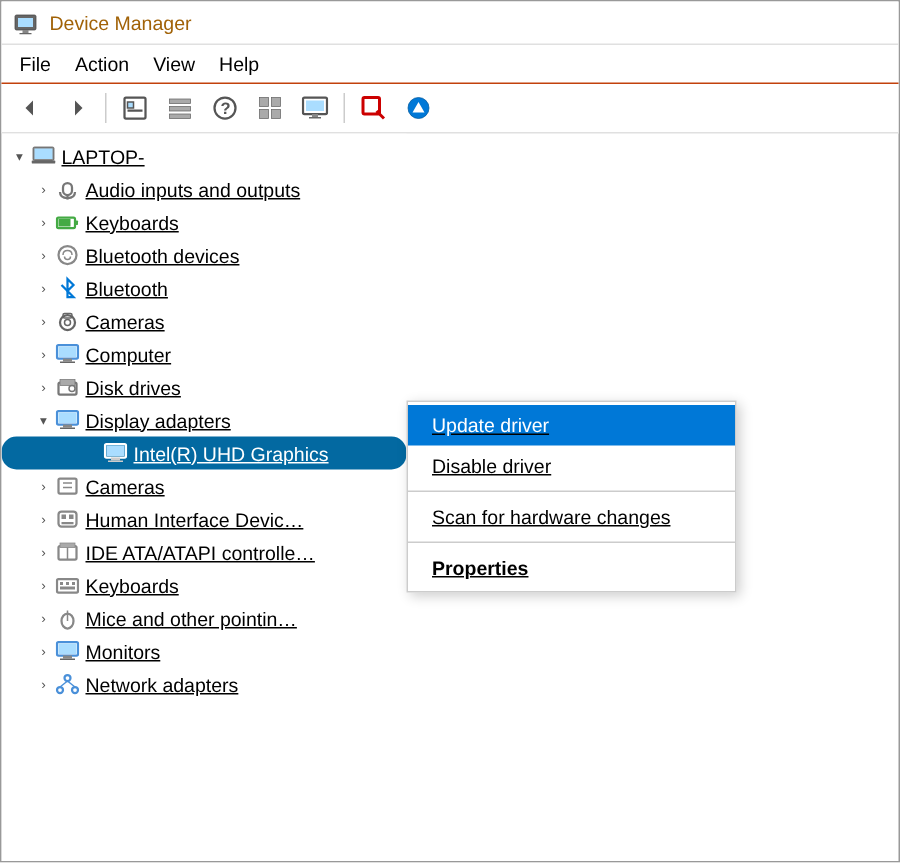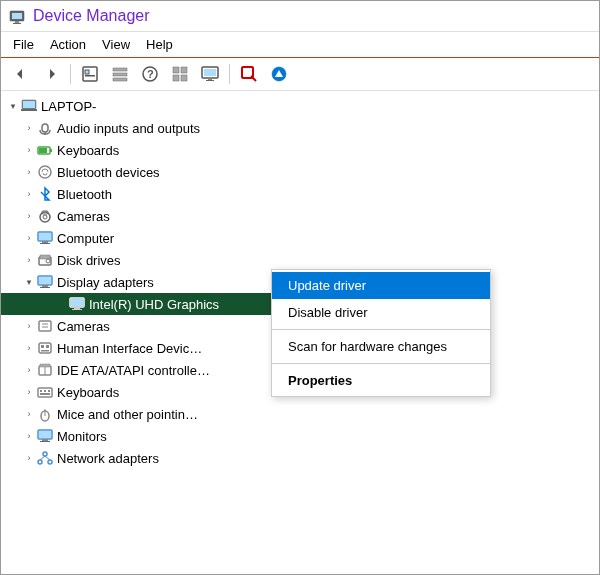--- a/index.html
+++ b/index.html
@@ -25,22 +25,22 @@
       display: flex;
       align-items: center;
       gap: 8px;
       border-bottom: 1px solid #e0e0e0;
     }
     .title-bar-icon {
       width: 16px;
       height: 16px;
     }
     .title-bar-text {
-      font-size: 16px;
-      color: #6d28d9;
+      font-size: 13px;
+      color: #a16207;
     }
     .menu-bar {
       display: flex;
       gap: 0px;
       padding: 2px 4px;
       border-bottom: 1px solid #c2410c;
       background: #fff;
     }
     .menu-item {
       padding: 3px 8px;
@@ -89,22 +89,23 @@
     }
     .tree-item {
       display: flex;
       align-items: center;
       padding: 1px 0;
       cursor: pointer;
       white-space: nowrap;
       height: 22px;
     }
     .tree-item.highlighted {
-      background: #14532d;
+      background: #0369a1;
       color: #fff;
+      border-radius: 10px;
     }
     .expand-icon {
       width: 16px;
       height: 16px;
       display: flex;
       align-items: center;
       justify-content: center;
       font-size: 9px;
       color: #555;
       flex-shrink: 0;
@@ -114,36 +115,38 @@
       height: 16px;
       margin-right: 4px;
       display: flex;
       align-items: center;
       justify-content: center;
       flex-shrink: 0;
       font-size: 13px;
     }
     .item-label {
       font-size: 13px;
+      text-decoration: underline;
     }
     .indent-1 { padding-left: 4px; }
     .indent-2 { padding-left: 20px; }
     .indent-3 { padding-left: 36px; }
 
     
     .context-menu {
       position: absolute;
       top: 178px;
       left: 270px;
       width: 220px;
       background: #fff;
       border: 1px solid #ccc;
       box-shadow: 2px 2px 8px rgba(0,0,0,0.2);
       z-index: 100;
       padding: 2px 0;
+      text-decoration: underline;
     }
     .context-menu-item {
       padding: 6px 16px;
       cursor: pointer;
       font-size: 13px;
       color: #000;
     }
     .context-menu-item.active {
       background: #0078d7;
       color: #fff;

